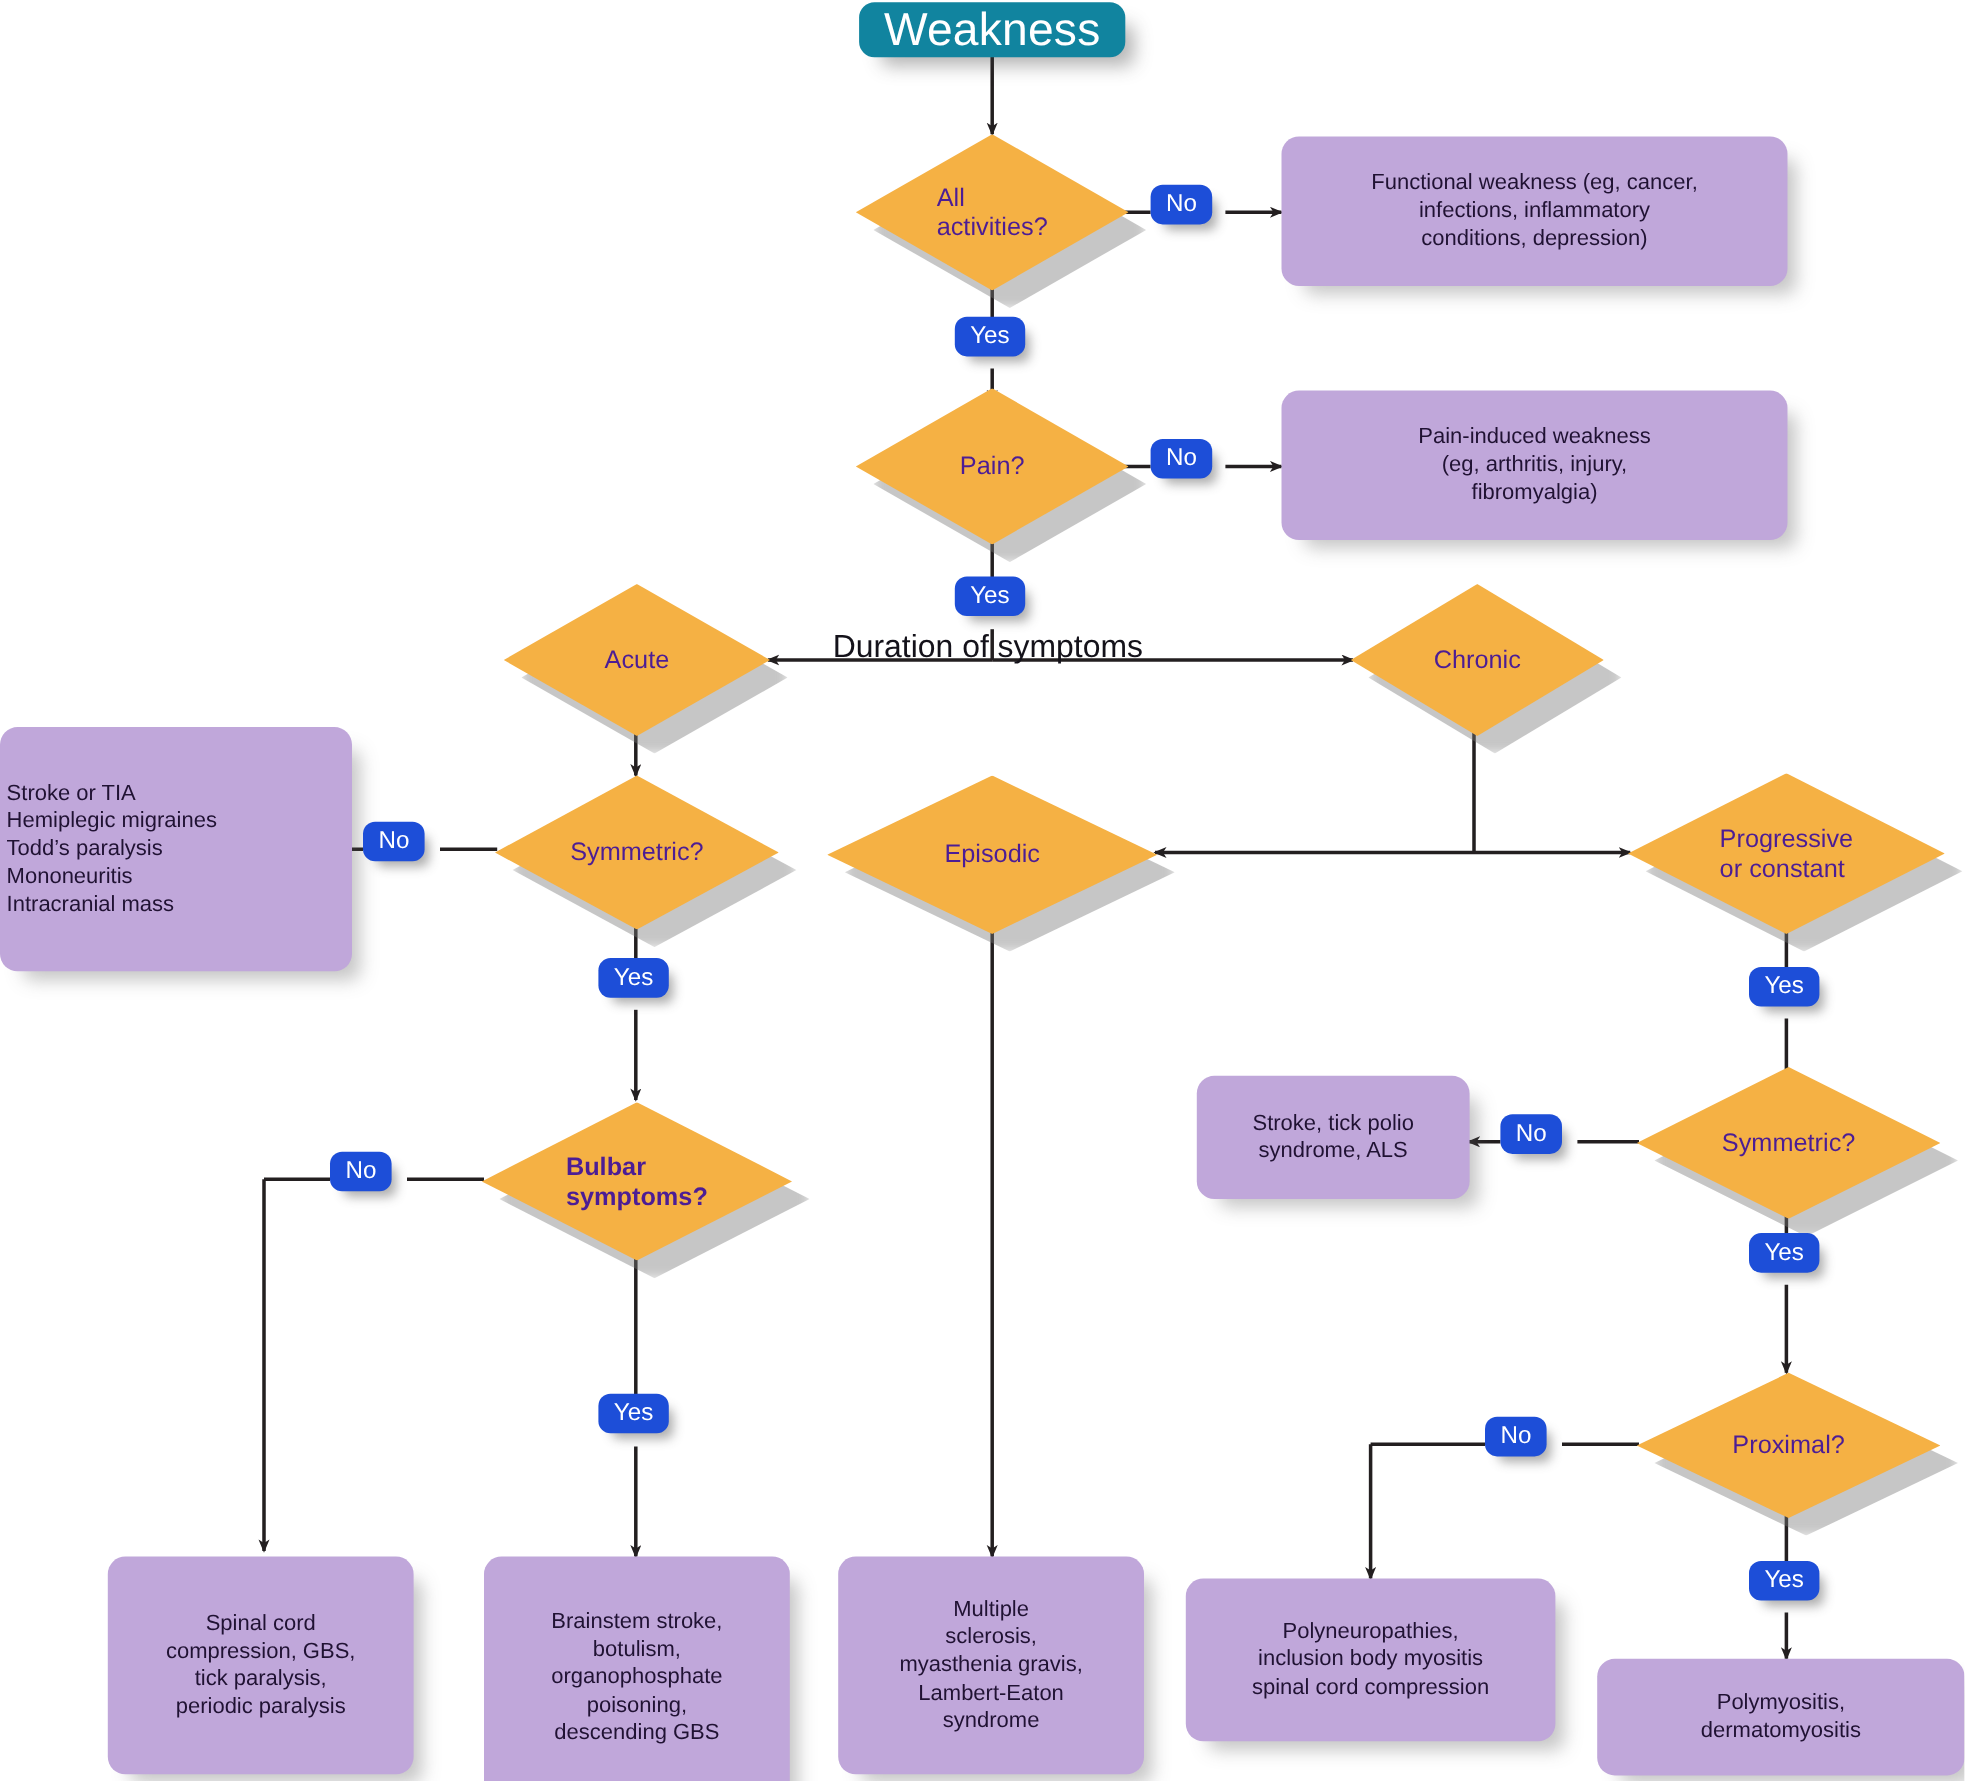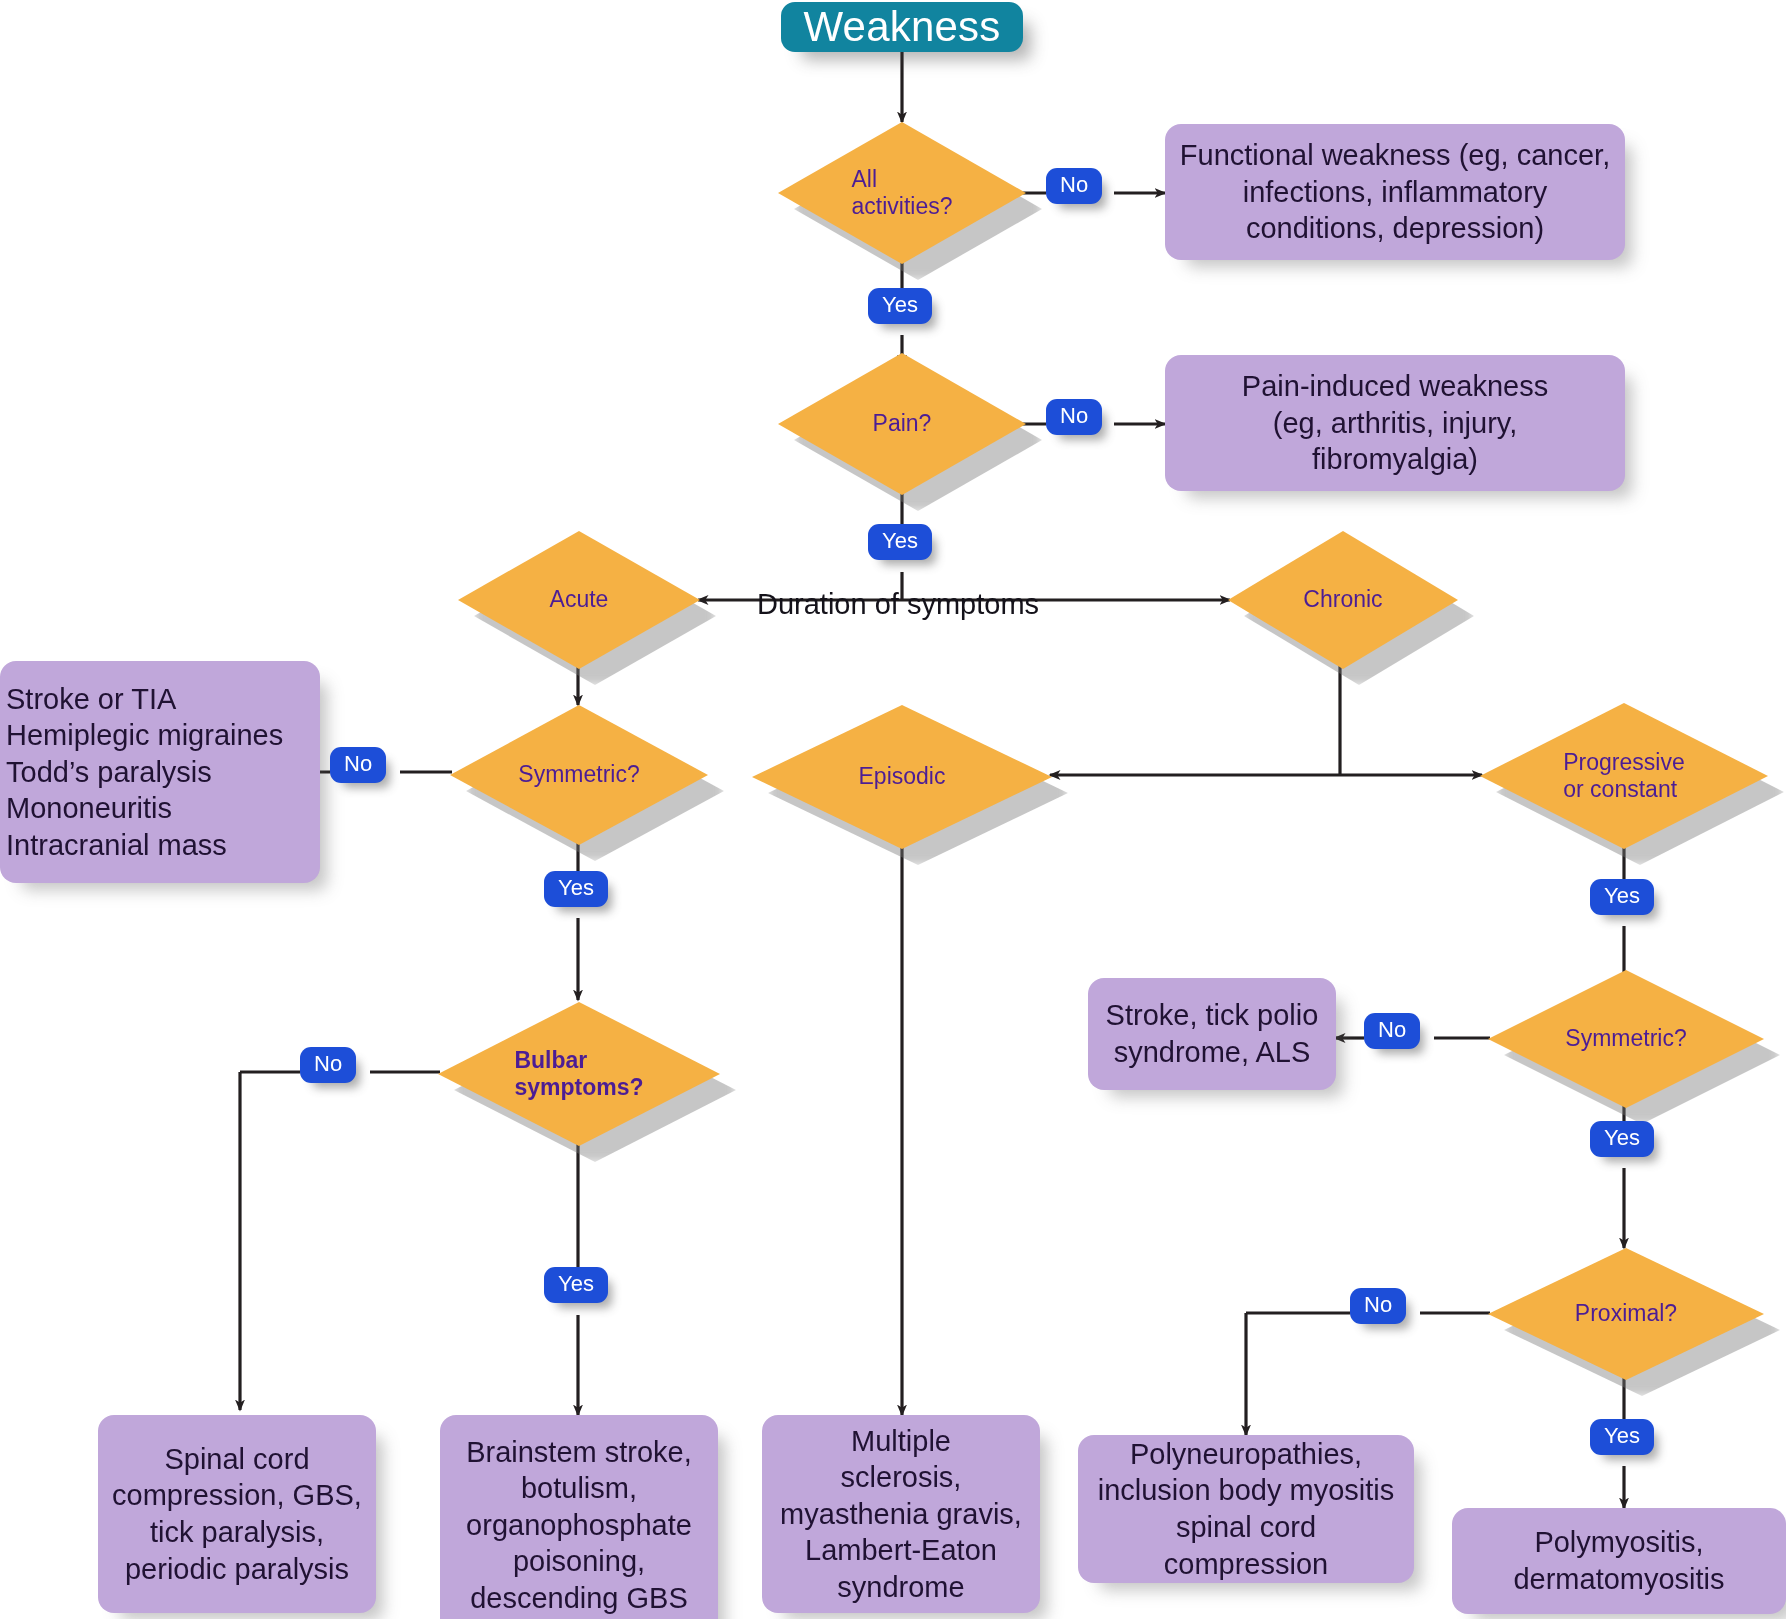--- a/index.html
+++ b/index.html
@@ -86,21 +86,21 @@
   .outcome {
     background: #c0a7da;
     border-radius: 16px;
     display: flex;
     align-items: center;
     justify-content: center;
     box-shadow: 14px 14px 16px -7px rgba(90,90,90,.35);
     z-index: 3;
   }
   .outcome .otext {
-    font-size: 29px;
+    font-size: 20px;
     line-height: 1.26;
     color: #201233;
     text-align: center;
     white-space: pre-line;
     padding: 6px 14px;
   }
   .outcome.left-align .otext {
     text-align: left;
     width: 100%;
     padding-left: 6px;
@@ -370,17 +370,17 @@
   </div>
 
   <div class="chip" style="left:1350px; top:1288px;">
     <span>No</span>
   </div>
 
   <div class="chip" style="left:1590px; top:1419px;">
     <span>Yes</span>
   </div>
 
-  <div class="edge-label" style="left:757px; top:588px;">
+  <div class="edge-label" style="left:757px; top:572px;">
     <span>Duration of symptoms</span>
   </div>
 
 </div>
 
 </body></html>

